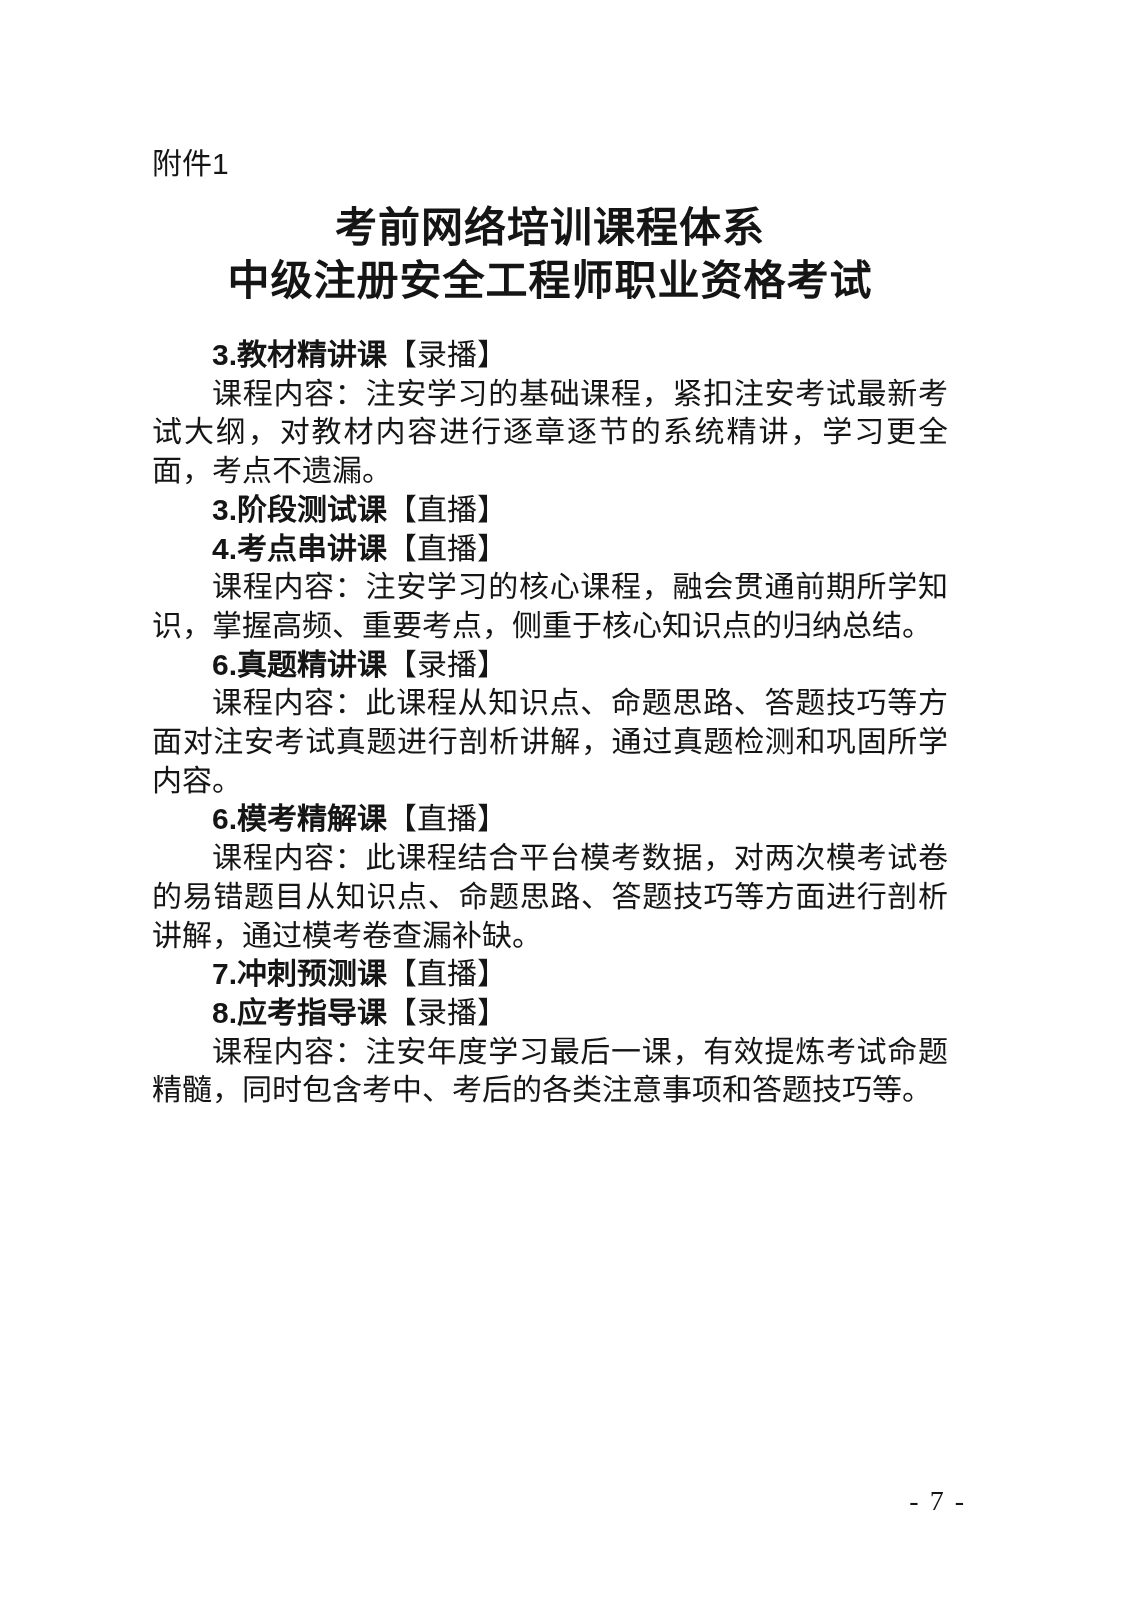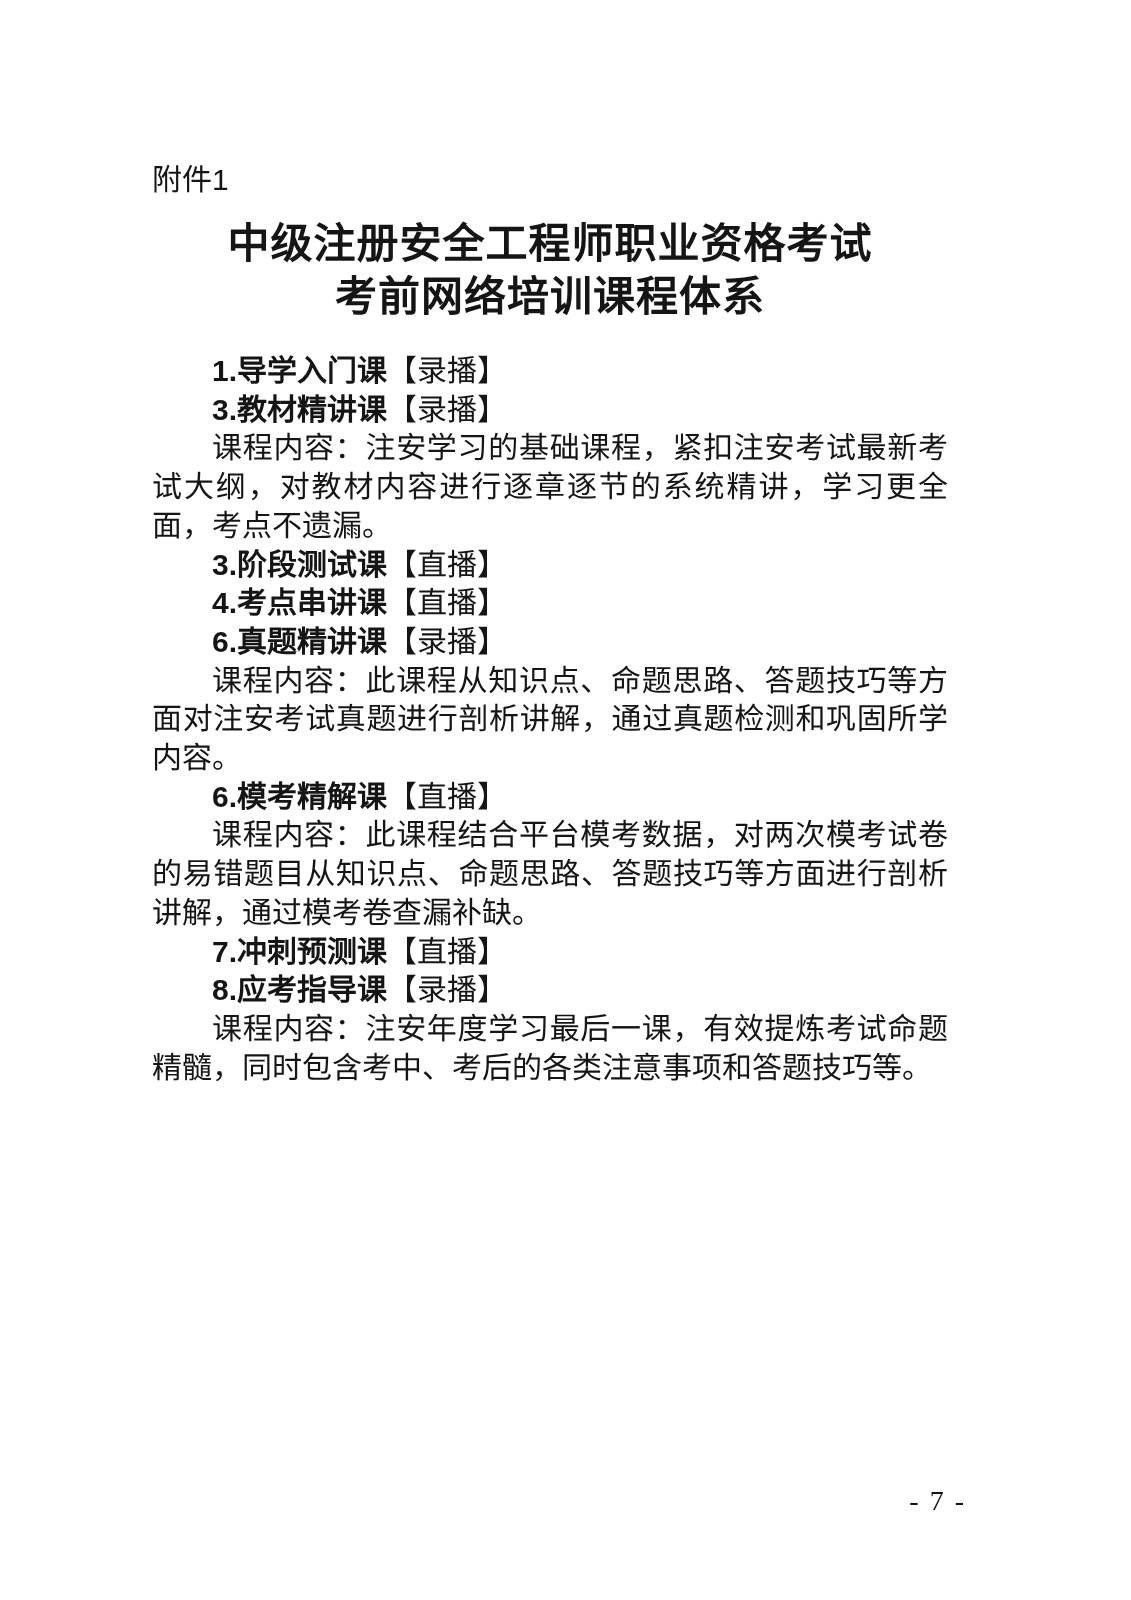--- a/index.html
+++ b/index.html
@@ -14,21 +14,21 @@
     overflow: hidden;
   }
   .page {
     position: absolute;
     inset: 0;
     background: #ffffff;
   }
   .content {
     position: absolute;
     left: 152px;
-    top: 16px;
+    top: 0;
     width: 796px;
   }
   .attachment {
     margin-top: 146px;
     font-family: "Liberation Sans", "DejaVu Sans", sans-serif;
     font-size: 30px;
     line-height: 36px;
     font-weight: 500;
     text-align: left;
   }
@@ -77,41 +77,41 @@
 </style>
 </head>
 <body>
 
 <div class="page">
   <main class="content">
 
     <div class="attachment">附件1</div>
 
     <h1 class="doc-title">
+      <span class="title-line">考前网络培训课程体系</span>
       <span class="title-line">中级注册安全工程师职业资格考试</span>
-      <span class="title-line">考前网络培训课程体系</span>
     </h1>
 
     <div class="body-block">
 
       <section class="course">
-        <h2 class="course-heading"><span class="course-name">1.导学入门课</span><span class="course-mode">【录播】</span></h2>
       </section>
 
       <section class="course">
         <h2 class="course-heading"><span class="course-name">3.教材精讲课</span><span class="course-mode">【录播】</span></h2>
         <p class="course-body">课程内容：注安学习的基础课程，紧扣注安考试最新考试大纲，对教材内容进行逐章逐节的系统精讲，学习更全面，考点不遗漏。</p>
       </section>
 
       <section class="course">
         <h2 class="course-heading"><span class="course-name">3.阶段测试课</span><span class="course-mode">【直播】</span></h2>
       </section>
 
       <section class="course">
         <h2 class="course-heading"><span class="course-name">4.考点串讲课</span><span class="course-mode">【直播】</span></h2>
+        <p class="course-body">课程内容：注安学习的核心课程，融会贯通前期所学知识，掌握高频、重要考点，侧重于核心知识点的归纳总结。</p>
       </section>
 
       <section class="course">
         <h2 class="course-heading"><span class="course-name">6.真题精讲课</span><span class="course-mode">【录播】</span></h2>
         <p class="course-body">课程内容：此课程从知识点、命题思路、答题技巧等方面对注安考试真题进行剖析讲解，通过真题检测和巩固所学内容。</p>
       </section>
 
       <section class="course">
         <h2 class="course-heading"><span class="course-name">6.模考精解课</span><span class="course-mode">【直播】</span></h2>
         <p class="course-body">课程内容：此课程结合平台模考数据，对两次模考试卷的易错题目从知识点、命题思路、答题技巧等方面进行剖析讲解，通过模考卷查漏补缺。</p>

